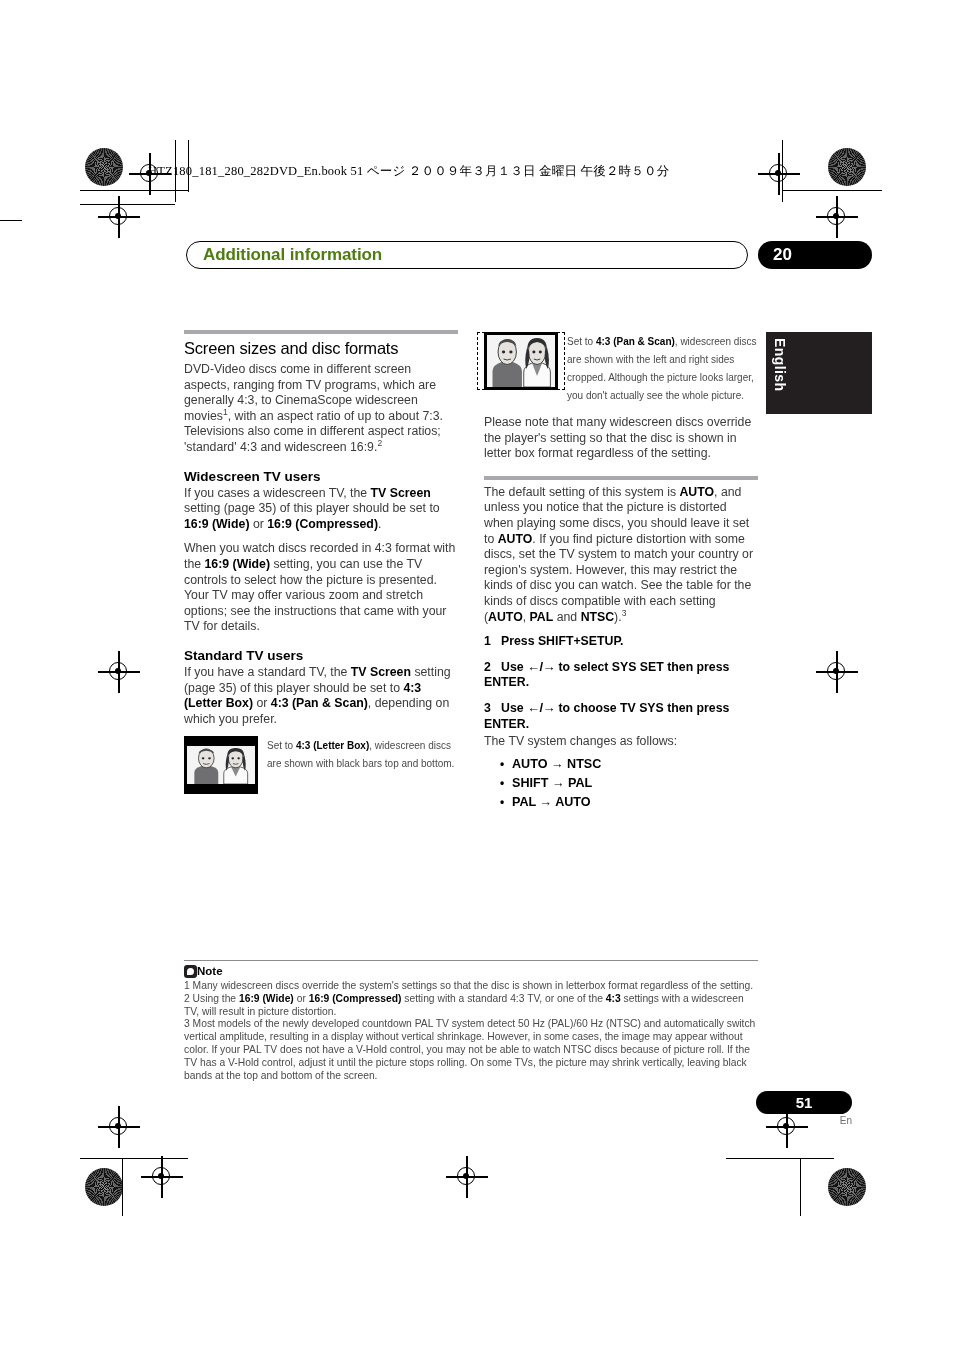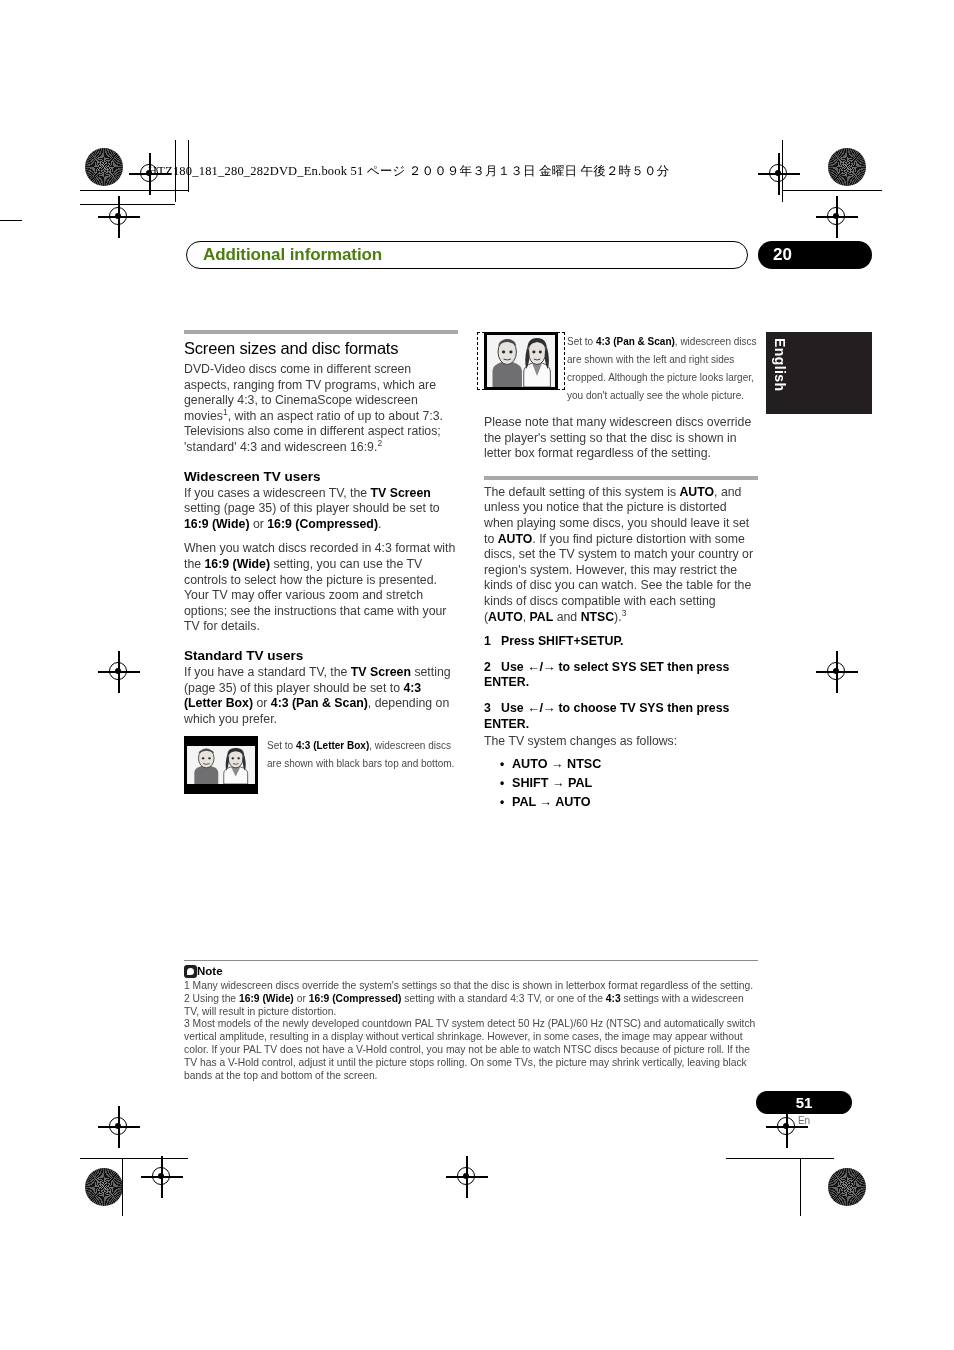--- a/index.html
+++ b/index.html
@@ -309,21 +309,21 @@
     font-weight: bold;
     display: flex;
     align-items: center;
     justify-content: center;
   }
   .pagenum-sub {
     position: absolute;
     left: 756px;
     top: 1115px;
     width: 96px;
-    text-align: center;
+    text-align: right;
     font-size: 10px;
     color: #6d6e71;
   }
 </style>
 </head>
 <body>
 
 <div class="halftone" style="left:85px;  top:148px;"></div>
 <div class="halftone" style="left:828px; top:148px;"></div>
 <div class="halftone" style="left:85px;  top:1168px;"></div>

